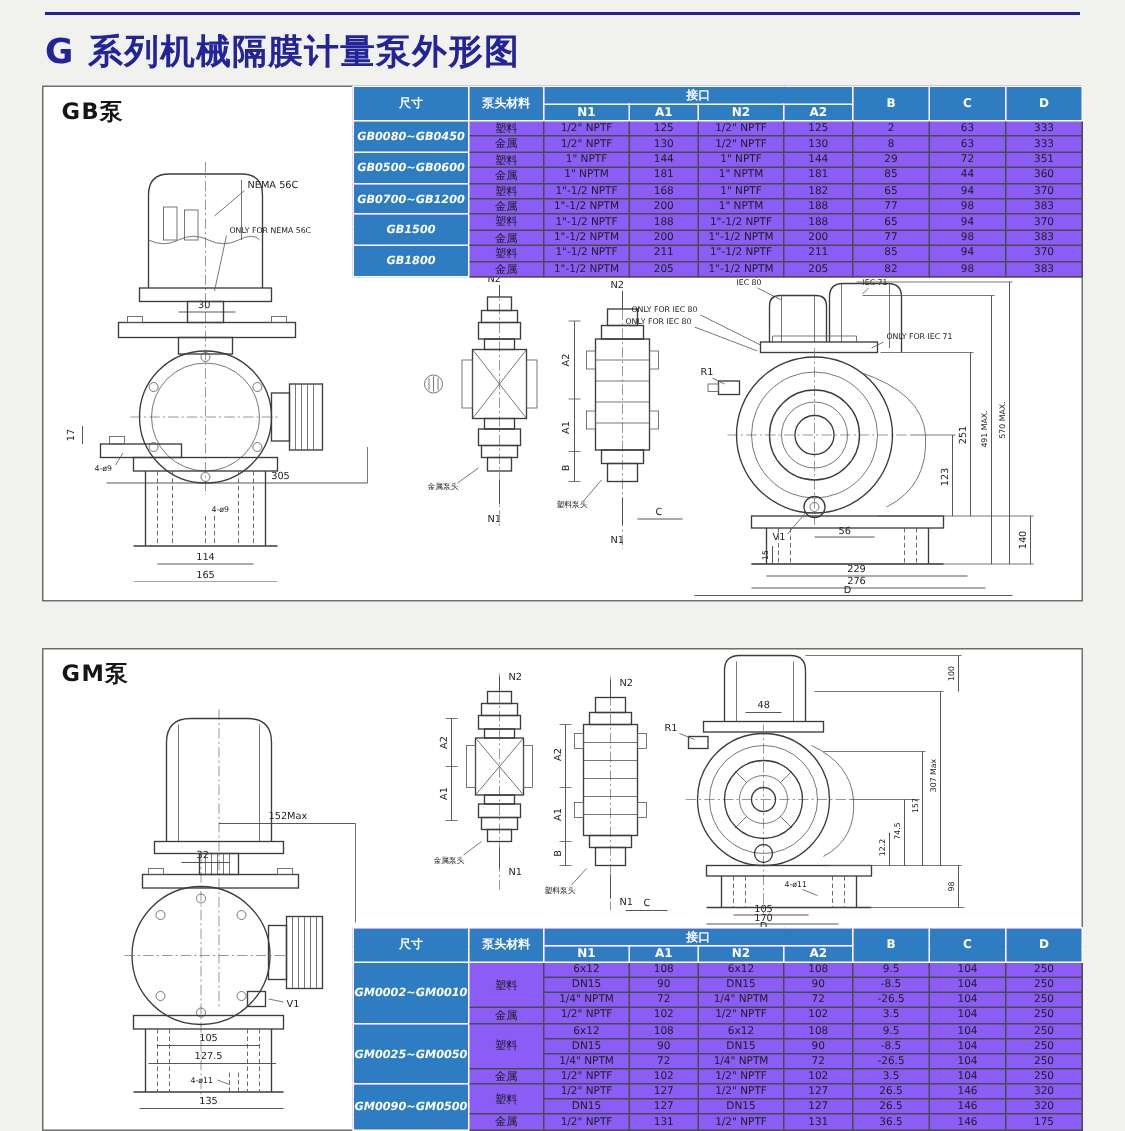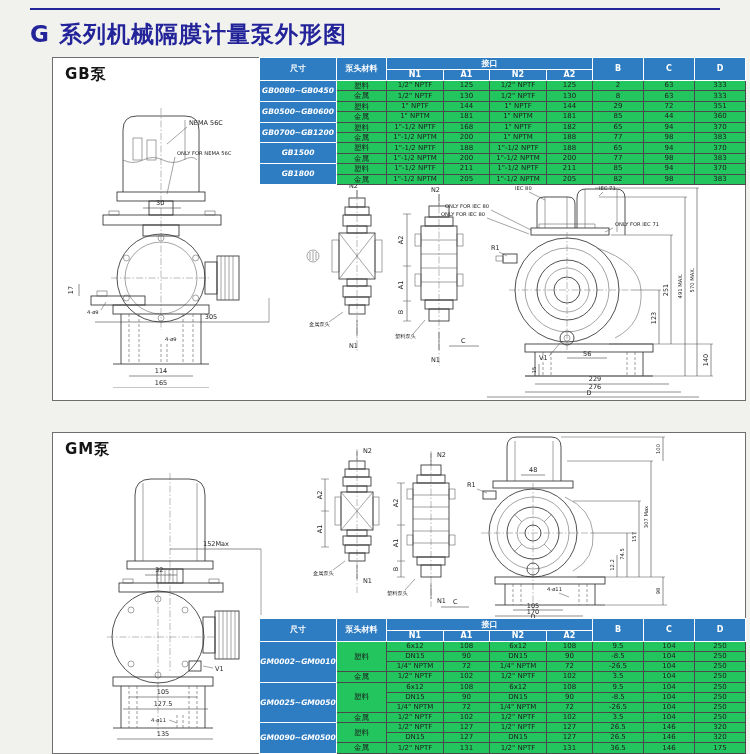--- a/index.html
+++ b/index.html
@@ -2,26 +2,26 @@
 <html style="--accent: #2e7dc3; --title: #23239a;"><head>
 <meta charset="utf-8">
 <style>
   html,body{margin:0;padding:0;}
   body{
     width:750px;height:754px;position:relative;overflow:hidden;
     background:#f1f2ee;font-family:"DejaVu Sans",sans-serif;
   }
   .top-rule{position:absolute;top:8px;left:30px;width:690px;height:2px;background:var(--title,#23239a);}
   .page-title{position:absolute;top:19px;left:30px;font-size:23px;font-weight:bold;color:var(--title,#23239a);letter-spacing:1px;}
-  .panel{position:absolute;background:#fff;border:1px solid #6e6e6e;margin-left:24px;}
+  .panel{position:absolute;background:#fff;border:1px solid #6e6e6e;}
   #panel-gb{left:28px;top:57px;width:692px;height:342px;}
   #panel-gm{left:28px;top:432px;width:692px;height:320px;}
   .panel-label{position:absolute;left:12px;top:7px;font-size:15px;font-weight:bold;color:#151515;letter-spacing:1px;}
   
-  table.spec{position:absolute;border-collapse:collapse;table-layout:fixed;background:#22c55e;border:1px solid #222;z-index:3;}
+  table.spec{position:absolute;border-collapse:collapse;table-layout:fixed;background:#8b5cf6;border:1px solid #222;z-index:3;}
   #gb-table{top:-1px;right:-1px;width:486px;height:128px;}
   #gm-table{bottom:-1px;right:-1px;width:486px;height:136px;}
   table.spec th,table.spec td{
     border:1px solid #4a4a4a;text-align:center;vertical-align:middle;
     padding:0;font-size:7px;line-height:1;color:#1c1c1c;white-space:nowrap;overflow:hidden;
   }
   table.spec thead th{
     background:var(--accent,#2e7dc3);color:#fff;border:1px solid #fff;
     font-weight:bold;font-size:8px;
   }

